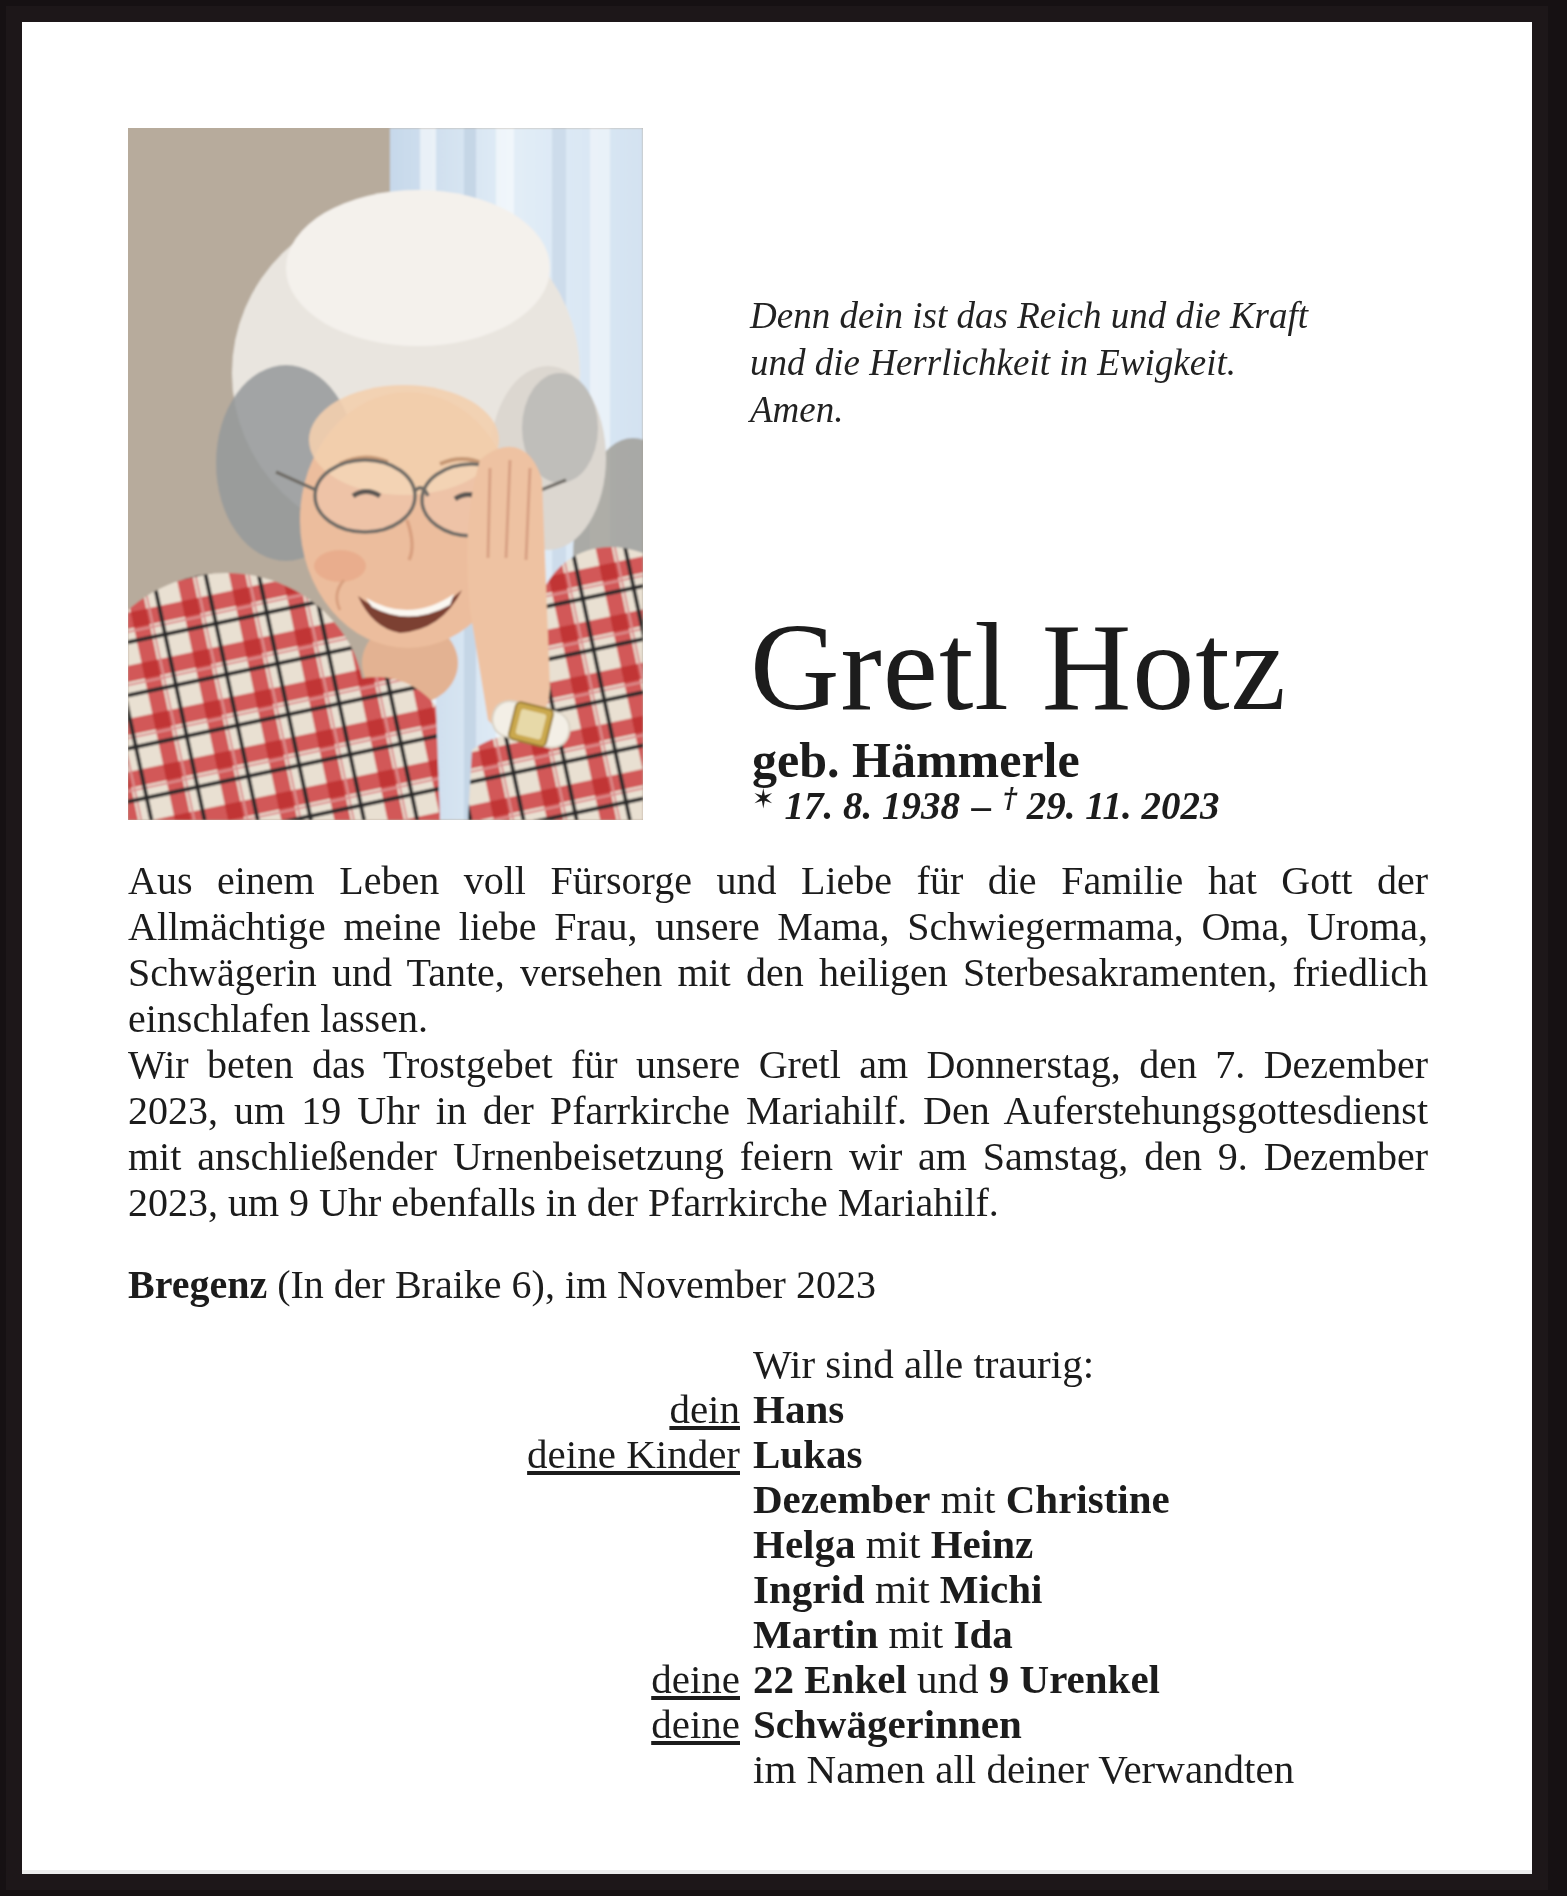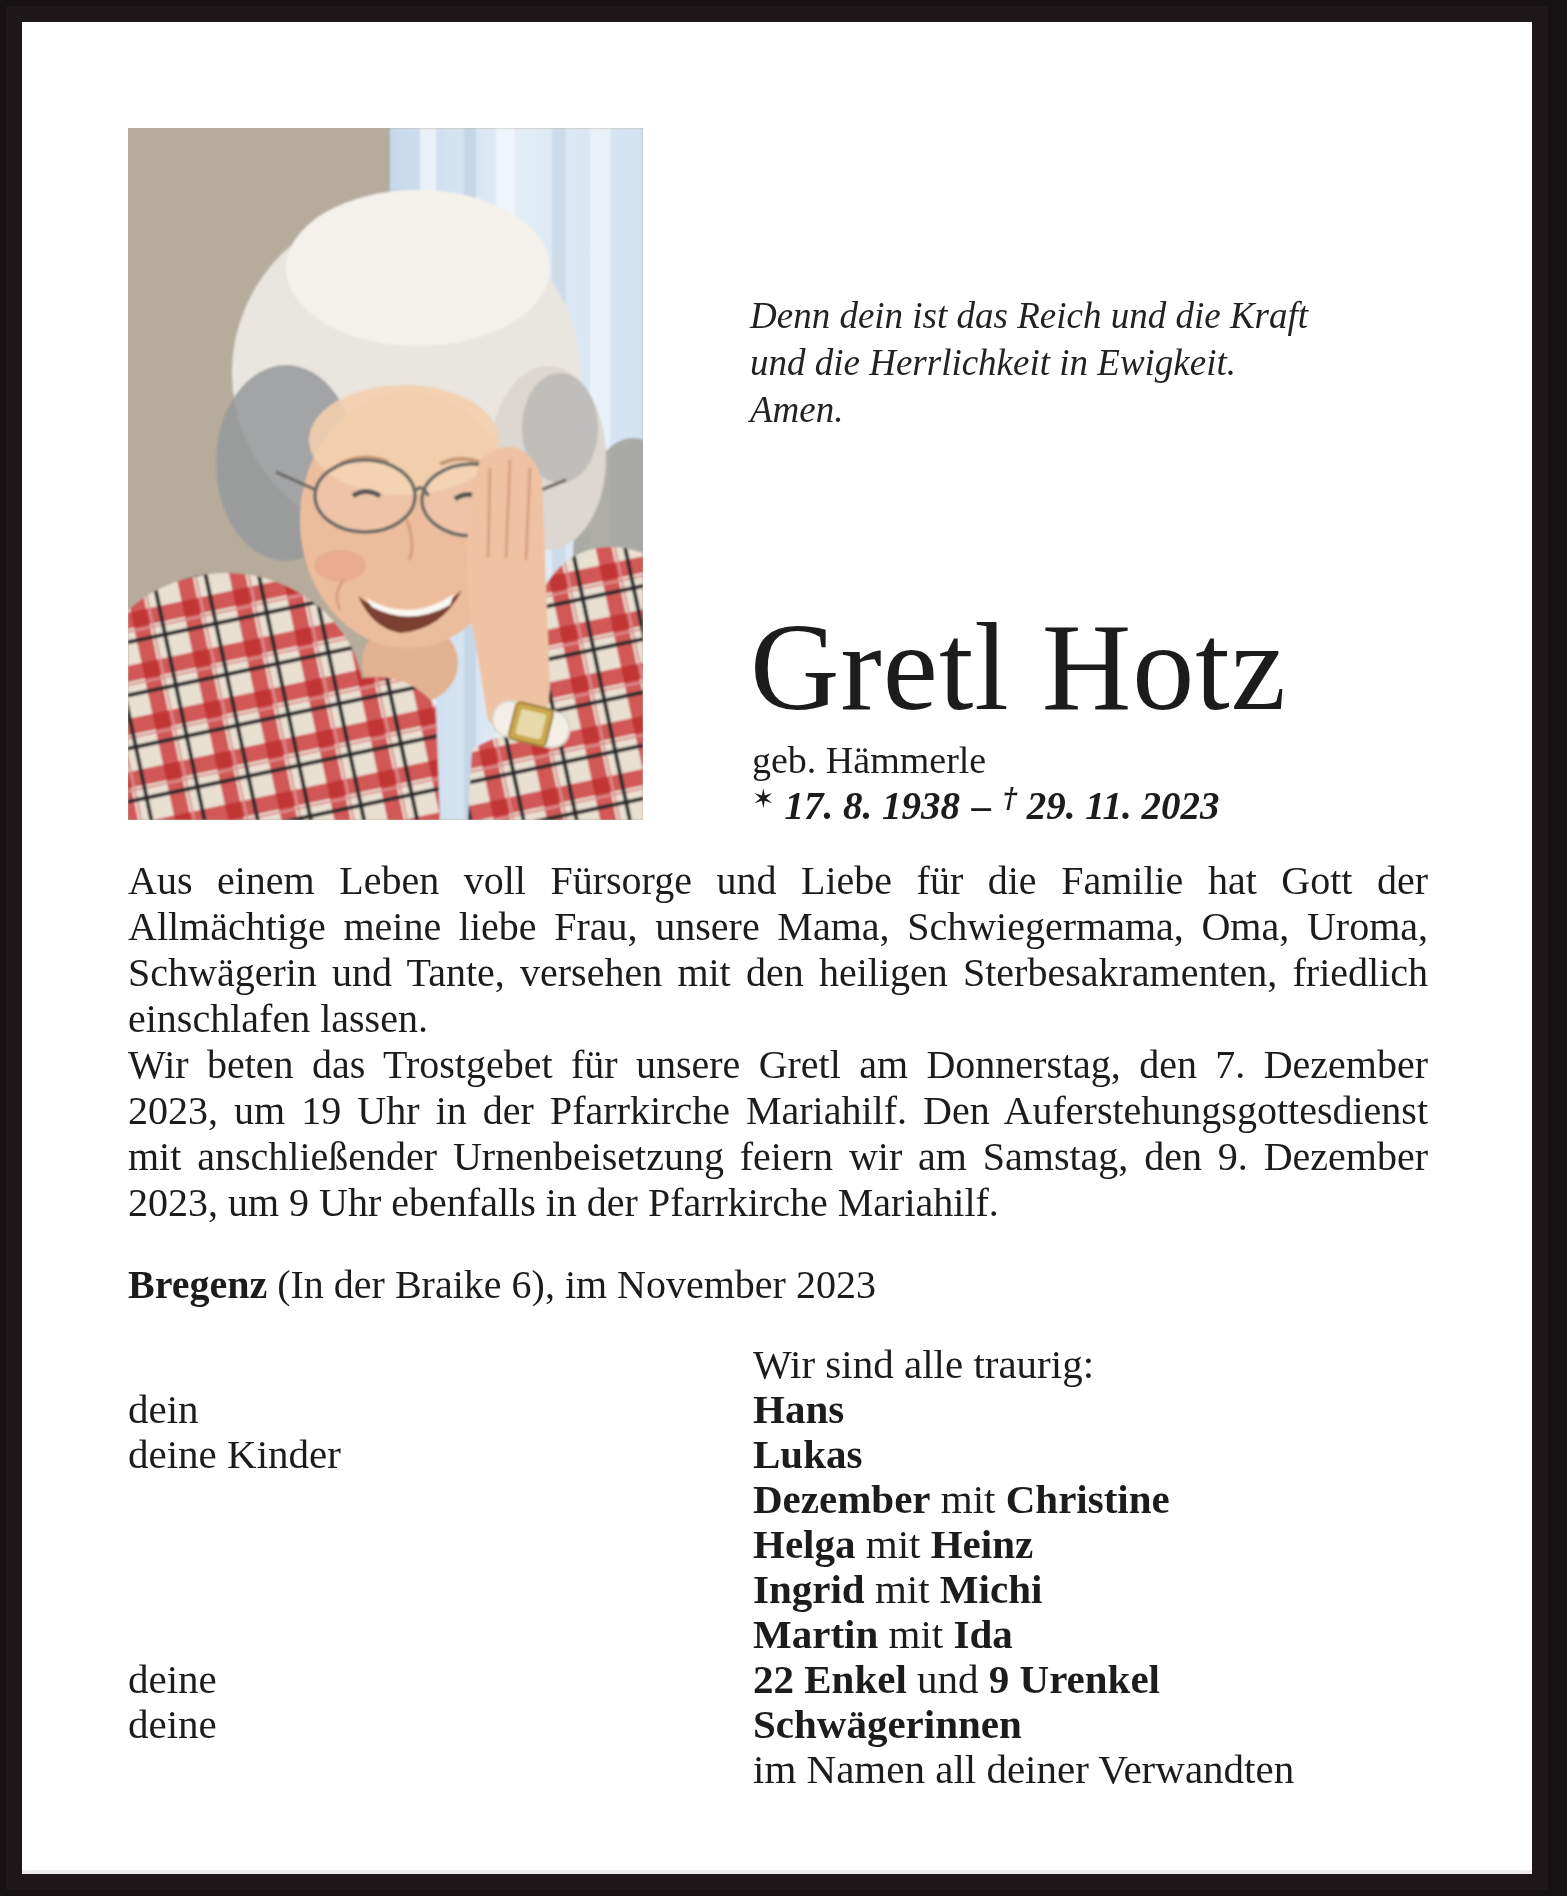--- a/index.html
+++ b/index.html
@@ -9,34 +9,34 @@
   .sheet::after{content:"";position:absolute;left:0;right:0;bottom:0;height:4px;background:#ededed;}
   .content{position:absolute;inset:0;padding:106px 104px 0 106px;box-sizing:border-box;}
 
   .header{position:relative;display:flex;height:692px;}
   .photo{width:515px;height:692px;flex:0 0 515px;background:#b7ab9c;}
   .photo svg{display:block;width:515px;height:692px;}
   .header-right{position:relative;flex:1;margin-left:107px;}
 
   .quote{position:absolute;top:164px;left:0;font-style:italic;font-size:37px;line-height:47px;color:#222;}
   .deceased-name{position:absolute;top:478px;left:0;font-size:124px;line-height:124px;white-space:nowrap;letter-spacing:1px;}
-  .maiden{position:absolute;top:612px;left:2px;font-weight:normal;font-size:38px;line-height:40px;}
+  .maiden{position:absolute;top:612px;left:2px;font-weight:bold;font-size:50px;line-height:40px;}
   .dates{position:absolute;top:650px;left:2px;font-weight:bold;font-size:39px;line-height:42px;white-space:nowrap;font-style:italic;}
   .dates .sym{font-size:27px;vertical-align:11px;font-family:"DejaVu Serif","DejaVu Sans",serif;}
   .dates .sep{padding:0 2px;}
 
   .body-par{margin:0;font-size:40px;line-height:46px;text-align:justify;text-align-last:left;}
   .body-par.first{margin-top:38px;}
 
   .location{margin-top:36px;font-size:40px;line-height:46px;}
   .location b{font-weight:bold;}
 
   .mourning{margin-top:34px;font-size:41px;line-height:45px;}
   .frow{display:grid;grid-template-columns:612px 1fr;column-gap:13px;}
-  .frow .lab{white-space:nowrap;}
+  .frow .lab{text-align:right;white-space:nowrap;text-decoration:underline;}
   .frow .nam{text-align:left;}
   .frow b{font-weight:bold;}
 </style>
 </head>
 <body>
 
 <div class="canvas">
   <div class="sheet">
     <div class="content">
 

